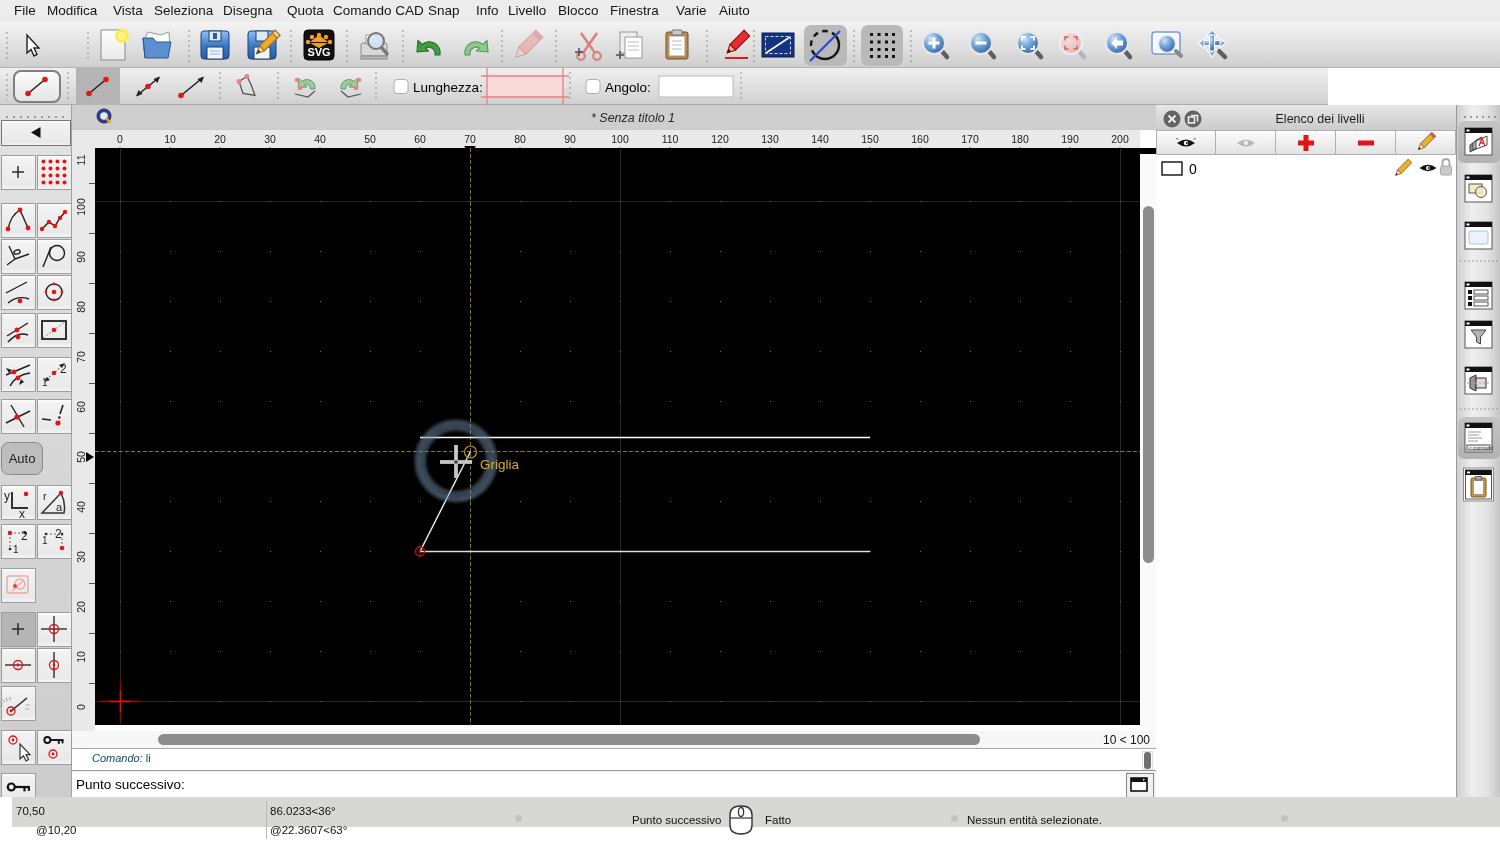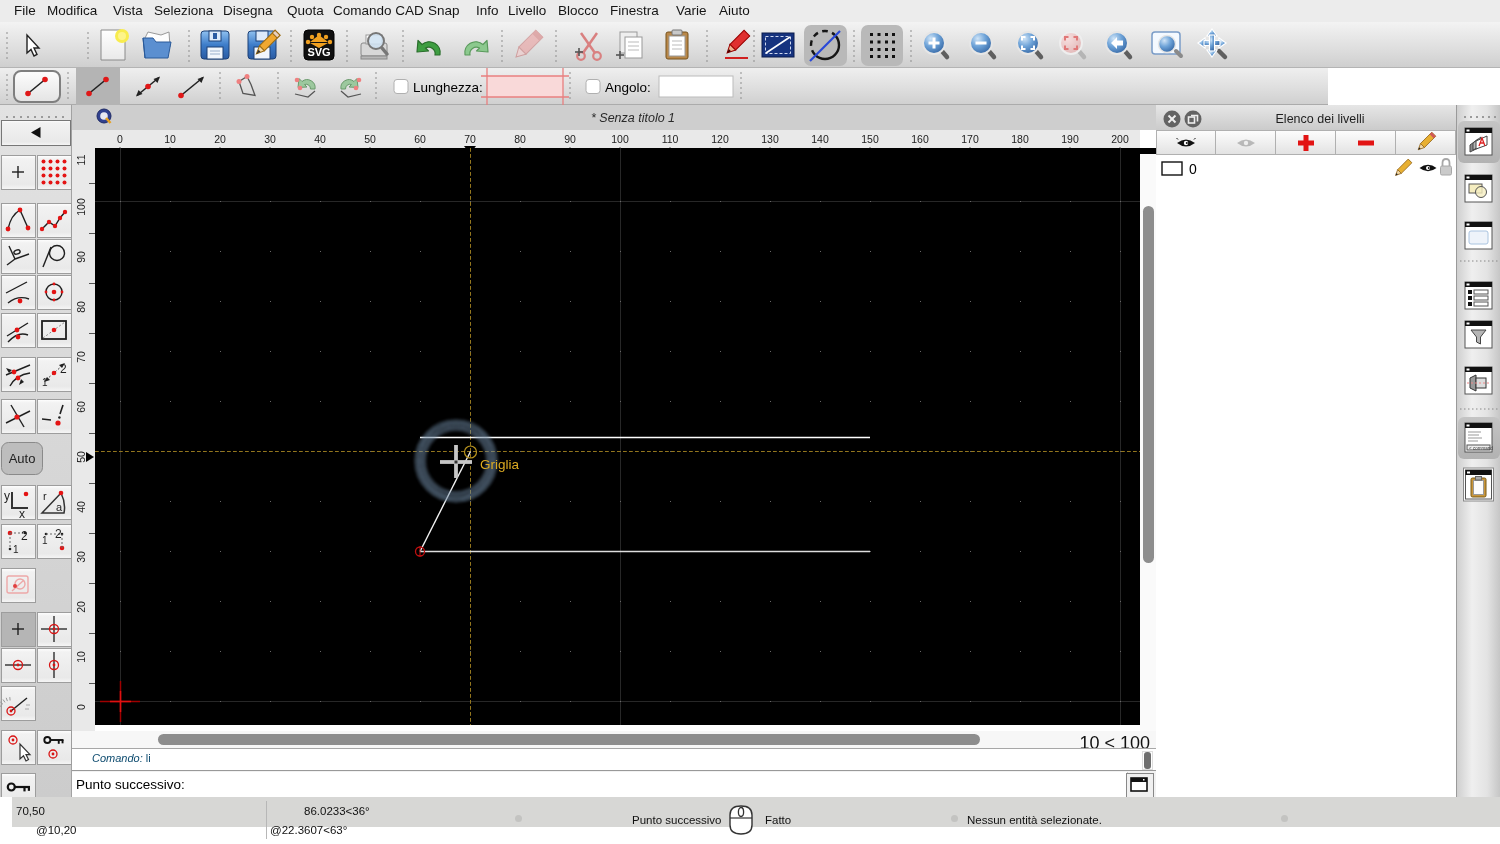--- a/index.html
+++ b/index.html
@@ -18,21 +18,21 @@
 #tabbar{left:72px;top:105px;width:1084px;height:25px;background:#cecece;}
 #tabtitle{position:absolute;left:561px;top:6px;transform:translateX(-50%);font-size:12.5px;color:#2a2a2a;white-space:nowrap;font-style:italic;}
 #ldock{left:0;top:105px;width:72px;height:692px;background:#d8d8d8;}
 #vruler{left:72px;top:130px;width:23px;height:601px;background:#e9e9e9;}
 #hruler{left:72px;top:130px;width:1068px;height:24px;background:#e9e9e9;}
 #canvas{left:95px;top:148px;width:1131px;height:577px;background:#000;}
 #vscroll{left:1140px;top:154px;width:16px;height:577px;background:#fafafa;}
 #vthumb{left:3px;top:52px;width:11px;height:357px;background:#8d8d8d;border-radius:6px;}
 #hscrollrow{left:72px;top:731px;width:1084px;height:17px;background:#f7f7f7;}
 #hthumb{left:86px;top:3px;width:822px;height:11px;background:#8d8d8d;border-radius:6px;}
-#zoomtext{right:6px;top:2px;font-size:18px;color:#111;position:absolute;}
+#zoomtext{right:6px;top:2px;font-size:12px;color:#111;position:absolute;}
 #cmdhist{left:72px;top:748px;width:1084px;height:22px;background:#fff;
   border-top:1px solid #a7a7a7;box-sizing:border-box;}
 #cmdhist .t{position:absolute;left:20px;top:3px;font-size:11px;color:#0c4a6e;}
 #histsb{position:absolute;right:3px;top:2px;width:9px;height:17px;background:#fff;border:1px solid #ddd;}
 #histthumb{position:absolute;left:1px;top:0px;width:7px;height:17px;background:#6f6f6f;border-radius:3px;}
 #cmdinput{left:72px;top:770px;width:1084px;height:36px;background:#f2f2f2;
   border-top:1px solid #999;box-sizing:border-box;}
 #cifield{position:absolute;left:0px;top:1px;width:1055px;height:25px;background:#fff;
   border-right:1px solid #ccc;}
 #cifield .t{position:absolute;left:4px;top:5px;font-size:13.5px;color:#000;}
@@ -1250,21 +1250,21 @@
   <rect x="6" y="8" width="15" height="19" rx="1.5" fill="#c8963c" stroke="#7a5a14"></rect>
   <rect x="8.5" y="10.5" width="10" height="14" fill="#fdfdfd" stroke="#999"></rect>
   <rect x="10.5" y="6.5" width="6" height="3.5" fill="#aaa" stroke="#666"></rect>
 </g>
 </svg>
 </div>
 
 <div class="abs" id="statusbar">
   <div class="s" style="left:4px;top:8px;">70,50</div>
   <div class="s" style="left:4px;top:27px;margin-left:20px;">@10,20</div>
-  <div class="s" style="left:258px;top:8px;margin-left:34px;">86.0233&lt;36°</div>
+  <div class="s" style="left:258px;top:8px;">86.0233&lt;36°</div>
   <div class="s" style="left:258px;top:27px;">@22.3607&lt;63°</div>
   <div class="s" style="left:620px;top:17px;">Punto successivo</div>
   <div class="s" style="left:753px;top:17px;">Fatto</div>
   <div class="s" style="left:955px;top:17px;">Nessun entità selezionate.</div>
   <div class="s" style="left:254px;top:4px;width:1px;height:38px;background:#b7b7b7;"></div>
   <div class="s" style="left:503px;top:18px;width:7px;height:7px;border-radius:50%;background:#c3c3c1;"></div>
   <div class="s" style="left:939px;top:18px;width:7px;height:7px;border-radius:50%;background:#c3c3c1;"></div>
   <div class="s" style="left:1269px;top:18px;width:7px;height:7px;border-radius:50%;background:#c3c3c1;"></div>
   <svg class="s" style="left:714px;top:6px;" width="30" height="34">
     <path d="M4,12 Q4,3 15,3 Q26,3 26,12 L26,22 Q26,31 15,31 Q4,31 4,22 Z" fill="#fff" stroke="#333" stroke-width="1.4"></path>

